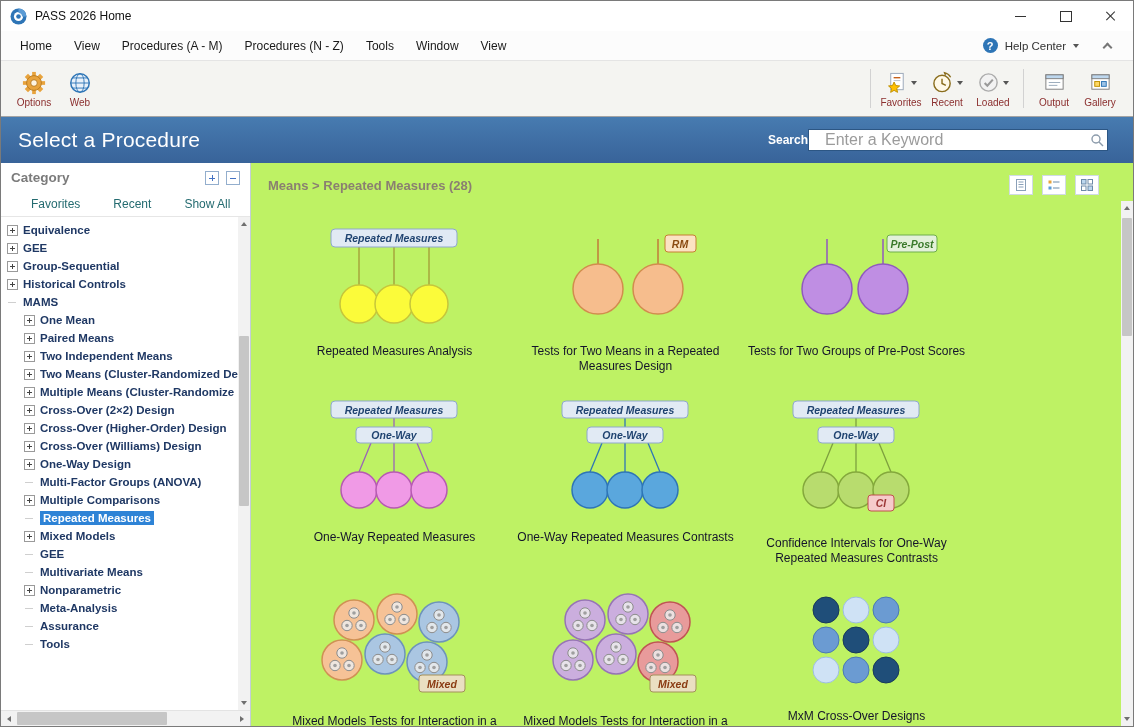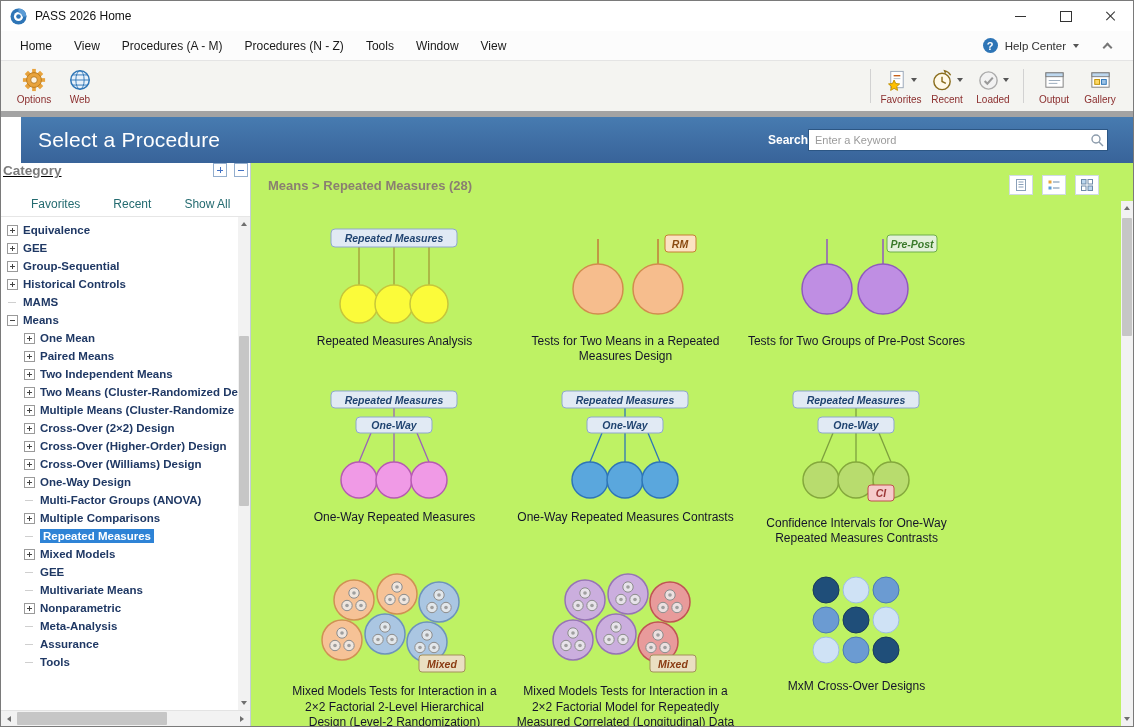--- a/index.html
+++ b/index.html
@@ -22,43 +22,43 @@
   .menubar{height:30px;flex:none;background:#fcfcfc;border-bottom:1px solid #e4e4e4;display:flex;align-items:center;padding:0 8px;}
   .menu-item{font-size:12px;color:#1a1a1a;padding:6px 11px;cursor:default;}
   .menubar-right{margin-left:auto;display:flex;align-items:center;gap:7px;}
   .help-q{width:15px;height:15px;border-radius:50%;background:#2e75b6;color:#fff;font-size:11px;font-weight:bold;display:flex;align-items:center;justify-content:center;}
   .help-q::before{content:"?";}
   .help-label{font-size:11.5px;color:#333;}
   .dd{width:0;height:0;border-left:3.5px solid transparent;border-right:3.5px solid transparent;border-top:4px solid #555;display:inline-block;}
   .chev-up{width:7px;height:7px;border-left:2px solid #777;border-top:2px solid #777;transform:rotate(45deg);display:inline-block;margin:3px 14px 0 18px;}
 
   
-  .toolbar{height:56px;flex:none;background:#f4f4f1;border-bottom:6px solid #a3a3a3;display:flex;align-items:stretch;padding:2px 10px;}
+  .toolbar{height:56px;flex:none;background:#f4f4f1;border-bottom:1px solid #a3a3a3;display:flex;align-items:stretch;padding:2px 10px;}
   .tool-item{min-width:46px;display:flex;flex-direction:column;align-items:center;justify-content:center;gap:2px;padding:0 2px;}
   .tool-icon-row{display:flex;align-items:center;gap:3px;height:26px;}
   .tool-label{font-size:10px;color:#8b2e2e;line-height:1;}
   .tool-sep{width:1px;background:#d2d2d2;margin:6px 7px;}
   .toolbar-right{margin-left:auto;display:flex;align-items:stretch;}
 
   
-  .banner{height:46px;flex:none;background:linear-gradient(180deg,#477bb0 0%,#386399 100%);display:flex;align-items:center;padding:0 17px;margin-left:20px;}
+  .banner{height:46px;flex:none;background:linear-gradient(180deg,#477bb0 0%,#386399 100%);display:flex;align-items:center;padding:0 17px;}
   .banner-title{color:#fff;font-size:21px;letter-spacing:.2px;}
   .banner-search{margin-left:auto;display:flex;align-items:center;gap:0;padding-right:8px;}
   .search-label{color:#fff;font-weight:bold;font-size:12px;}
   .search-box{position:relative;width:300px;height:22px;}
-  .search-input{width:100%;height:100%;border:1px solid #2c5684;font-size:11px;padding:0 22px 0 6px;color:#3b82f6;outline:none;}
+  .search-input{width:100%;height:100%;border:1px solid #2c5684;font-size:16px;padding:0 22px 0 16px;color:#3b82f6;outline:none;}
   .search-input::placeholder{color:#9b9b9b;}
   .search-mag{position:absolute;right:4px;top:4px;}
 
   
   .body{flex:1;display:flex;min-height:0;}
 
   
   .sidebar{width:250px;flex:none;background:#fff;border-right:1px solid #c3cdd8;display:flex;flex-direction:column;min-height:0;}
-  .side-header{height:29px;flex:none;display:flex;padding:0 2px;text-decoration:underline;}
+  .side-header{height:29px;flex:none;display:flex;align-items:center;padding:0 10px;}
   .side-title{font-size:13.5px;font-weight:bold;color:#7b7b7b;flex:1;}
   .mini-btn{width:14px;height:14px;border:1px solid #93aecd;background:#fff;position:relative;margin-left:7px;flex:none;}
   .mini-btn::before{content:"";position:absolute;left:3px;right:3px;top:6px;height:1px;background:#4472c4;}
   .mini-btn.plus::after{content:"";position:absolute;top:3px;bottom:3px;left:6px;width:1px;background:#4472c4;}
   .side-tabs{height:25px;flex:none;display:flex;gap:33px;padding-left:30px;align-items:center;border-bottom:1px solid #e6e6e6;}
   .side-tab{font-size:12px;color:#246b70;cursor:default;}
   .tree-wrap{flex:1;position:relative;min-height:0;overflow:hidden;}
   .tree{position:absolute;left:0;top:4px;right:12px;bottom:0;overflow:hidden;}
   .trow{display:flex;align-items:center;height:18px;padding-left:6px;white-space:nowrap;overflow:hidden;}
   .trow.lvl1{padding-left:23px;}
@@ -87,21 +87,21 @@
   
   .main{flex:1;position:relative;background:#bef264;min-width:0;display:flex;flex-direction:column;}
   .main-header{height:38px;flex:none;display:flex;align-items:center;padding:6px 34px 0 17px;}
   .breadcrumb{font-size:13px;font-weight:bold;color:#8a7f71;}
   .view-btns{margin-left:auto;display:flex;gap:9px;}
   .view-btn{width:24px;height:20px;border:1px solid #d0dae4;background:#fff;display:flex;align-items:center;justify-content:center;}
   .main-content{flex:1;overflow:hidden;margin-right:13px;position:relative;}
   .proc-grid{padding:24px 0 0 28px;display:grid;grid-template-columns:repeat(3,231px);row-gap:24px;}
   .proc{width:231px;text-align:center;cursor:default;}
   .proc-img{height:auto;display:flex;align-items:flex-end;justify-content:center;}
-  .proc-label{font-size:12px;color:#14142b;line-height:1.28;margin-top:9px;padding:0 6px;}
+  .proc-label{font-size:12px;color:#14142b;line-height:1.28;margin-top:19px;padding:0 6px;}
   .main-vscroll{top:0;}
   svg text{font-family:"Liberation Sans",sans-serif;}
   .boxtext{font-size:10.5px;font-style:italic;font-weight:bold;text-anchor:middle;fill:#1f4370;}
   .badgetext{font-size:10.5px;font-style:italic;font-weight:bold;text-anchor:middle;}
   .lblbox{fill:#e1eaf4;stroke:#8fa8cc;stroke-width:1;}
   .stem-y{stroke:#a6a63c;stroke-width:1.5;}
   .stem-o{stroke:#c07b3a;stroke-width:1.5;}
   .stem-v{stroke:#9059bf;stroke-width:1.5;}
   .stem-p{stroke:#9a63b8;stroke-width:1.3;}
   .stem-b{stroke:#2e75b6;stroke-width:1.3;}
@@ -297,24 +297,20 @@
               <span class="tlabel">Group-Sequential</span>
             </div>
           <div class="trow">
               <span class="exp plus"></span>
               <span class="tlabel">Historical Controls</span>
             </div>
           <div class="trow">
               <span class="exp none"></span>
               <span class="tlabel">MAMS</span>
             </div>
-          <div class="trow">
-              <span class="exp minus"></span>
-              <span class="tlabel">Means</span>
-            </div>
           <div class="trow lvl1">
               <span class="exp plus"></span>
               <span class="tlabel">One Mean</span>
             </div>
           <div class="trow lvl1">
               <span class="exp plus"></span>
               <span class="tlabel">Paired Means</span>
             </div>
           <div class="trow lvl1">
               <span class="exp plus"></span>

